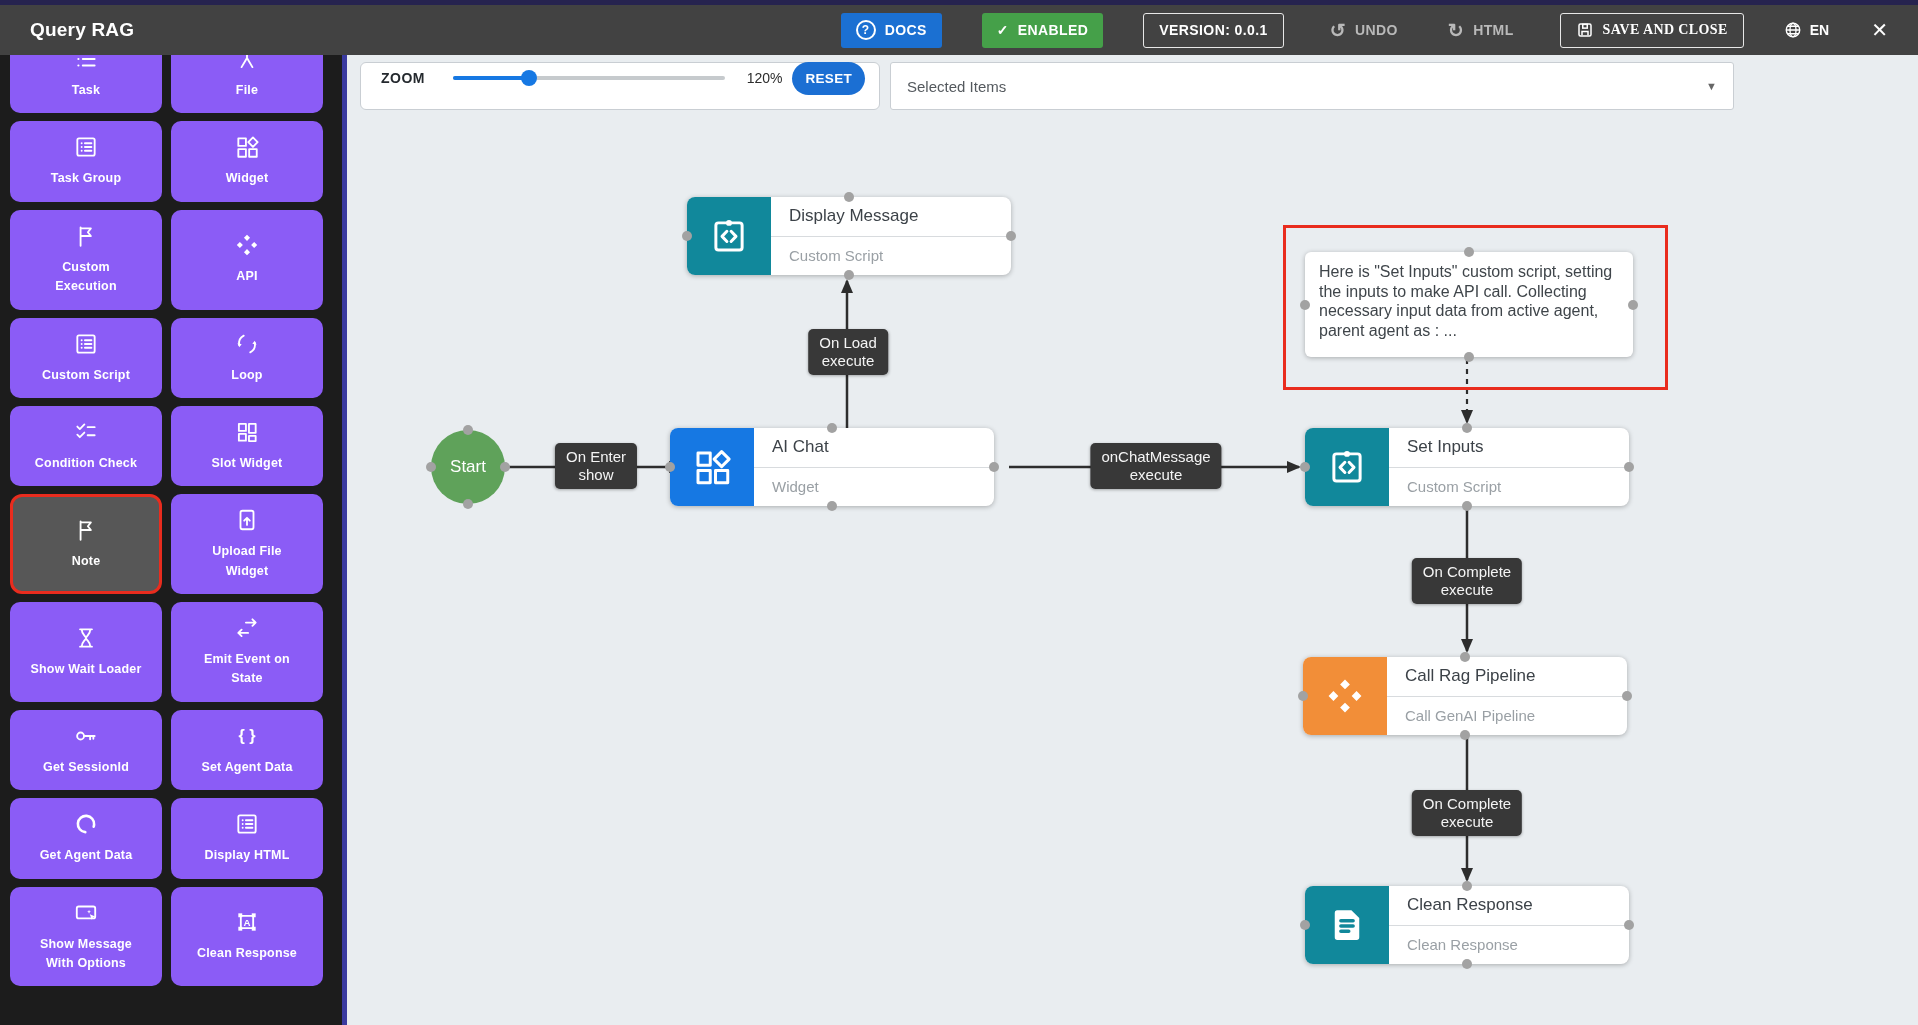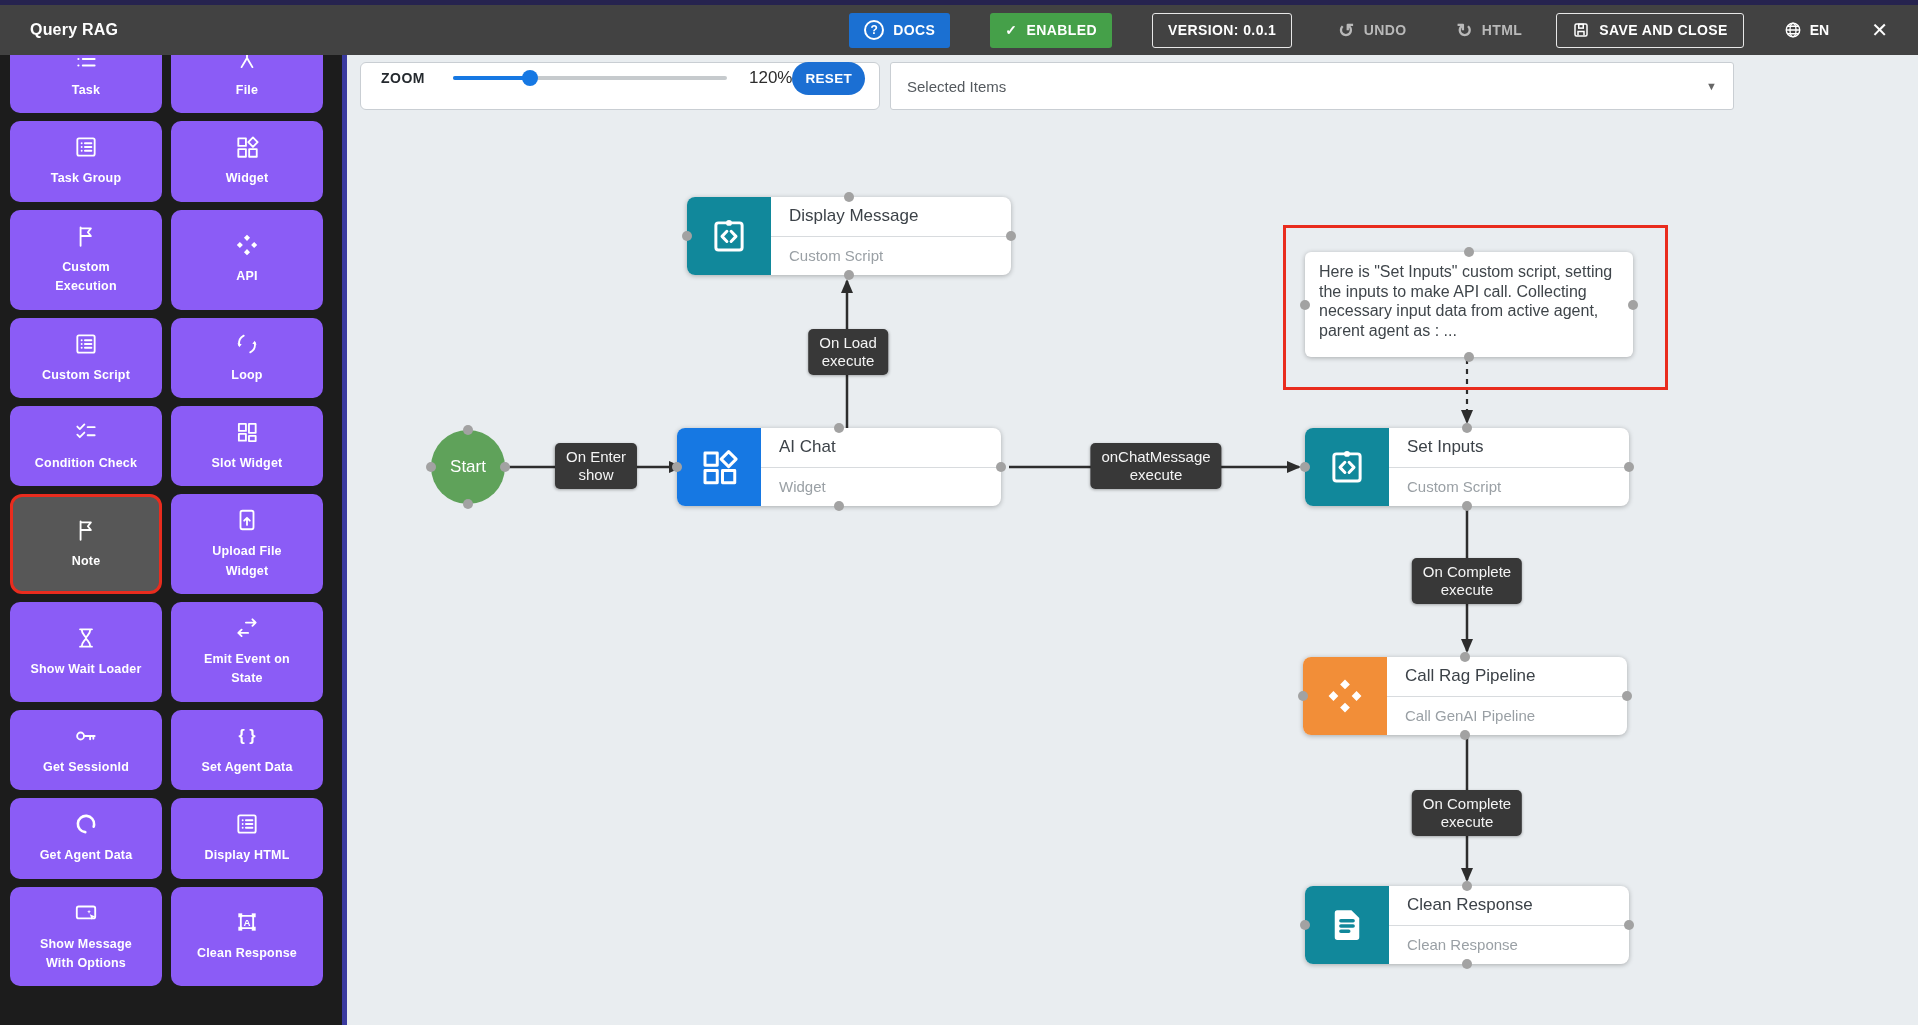--- a/index.html
+++ b/index.html
@@ -2,29 +2,29 @@
 <html><head>
 <meta charset="utf-8">
 <style>
   * { margin:0; padding:0; box-sizing:border-box; }
   html,body { width:1918px; height:1025px; overflow:hidden; font-family:"Liberation Sans", sans-serif; }
   body { display:flex; flex-direction:column; background:#e9edf0; }
 
   
   .top-strip { height:5px; background:#26234f; }
   .header { height:50px; background:#424242; display:flex; align-items:center; padding:0 30px; gap:26px; }
-  .app-title { color:#fff; font-size:16px; font-weight:600; letter-spacing:.2px; }
+  .app-title { color:#fff; font-size:19px; font-weight:600; letter-spacing:.2px; }
   .hbtn { display:flex; align-items:center; gap:9px; font-size:14px; font-weight:bold; letter-spacing:.4px;
           border:none; cursor:pointer; border-radius:3px; height:35px; padding:0 15px; color:#fff; }
   .btn-docs { background:#1b70d2; margin-left:auto; }
   .btn-enabled { background:#45a049; margin-left:14px; }
   .btn-version { background:transparent; border:1.5px solid #e7e7e7; margin-left:14px; }
   .btn-ghost { background:transparent; color:#b9b9b9; padding:0 4px; margin-left:16px; }
   .btn-ghost .g-ico { font-size:19px; line-height:1; }
-  .btn-save { background:transparent; border:1.5px solid #e7e7e7; margin-left:4px; }
+  .btn-save { background:transparent; border:1.5px solid #e7e7e7; margin-left:16px;font-family:Liberation Serif, serif; }
   .lang { display:flex; align-items:center; gap:8px; color:#fff; font-weight:bold; font-size:14px; margin-left:14px; }
   .close-x { color:#fff; font-size:20px; margin-left:16px; cursor:pointer; line-height:1; }
   .q-ico { width:20px; height:20px; border:2px solid #fff; border-radius:50%; display:inline-flex; align-items:center; justify-content:center; font-size:12px; font-weight:bold; }
   .hicon-svg { width:18px; height:18px; display:block; }
 
   
   .main { flex:1; display:flex; min-height:0; }
 
   
   .sidebar { width:342px; background:#1c1c1c; overflow:hidden; flex-shrink:0; display:flex; }
@@ -40,21 +40,21 @@
 
   
   .canvas { position:relative; flex:1; background:#e9edf0; overflow:hidden; }
   .panel { position:absolute; top:7px; height:48px; background:#fff; border:1px solid #c9ced3; border-radius:4px; display:flex; align-items:center; }
   .zoom-panel { left:13px; width:520px; border-radius:6px; padding:0 14px 16px 20px; }
   .zoom-label { font-size:14px; font-weight:bold; color:#24292e; letter-spacing:.5px; }
   .slider { flex:1; margin:0 22px 0 28px; position:relative; height:16px; cursor:pointer; }
   .slider-track { position:absolute; top:6px; left:0; right:0; height:4px; background:#c6cacd; border-radius:2px; }
   .slider-fill { position:absolute; top:6px; left:0; width:28%; height:4px; background:#1678e3; border-radius:2px; }
   .slider-thumb { position:absolute; top:0; left:28%; width:16px; height:16px; margin-left:-8px; background:#1678e3; border-radius:50%; }
-  .zoom-value { font-size:17px; color:#2c2c2c; }
+  .zoom-value { font-size:14px; color:#2c2c2c; margin-right:10px; }
   .btn-reset { background:#1b6fd3; color:#fff; font-weight:bold; font-size:13.5px; border:none; border-radius:18px; padding:9px 13px; cursor:pointer; letter-spacing:.3px; }
   .select-panel { left:543px; width:844px; padding:0 16px; justify-content:space-between; cursor:pointer; border-radius:3px; }
   .select-text { font-size:15px; color:#54595e; }
   .select-caret { font-size:11px; color:#666; }
 
   .wires { position:absolute; left:0; top:0; z-index:1; }
   .wire { stroke:#2d2d2d; stroke-width:2.5; fill:none; }
   .wire.dashed { stroke-dasharray:5 5; stroke-width:2.2; }
 
   
@@ -401,21 +401,21 @@
           </div>
           <div class="node-body">
             <div class="node-title">Display Message</div>
             <div class="node-sub">Custom Script</div>
           </div>
           <span class="dot dot-t"></span>
           <span class="dot dot-b"></span>
           <span class="dot dot-l"></span>
           <span class="dot dot-r"></span>
         </div>
-        <div class="node" style="left: 330px; top: 373px;">
+        <div class="node" style="left: 323px; top: 373px;">
           <div class="node-icon" style="background: rgb(22, 120, 227);">
             <svg viewBox="0 0 24 24" fill="none" stroke="#fff" stroke-width="1.7" stroke-linecap="round" stroke-linejoin="round">
               <rect x="4" y="4" width="7" height="7"></rect>
               <rect x="4" y="14" width="7" height="7"></rect>
               <rect x="14" y="14" width="7" height="7"></rect>
               <path d="M17.5 3.2l4.3 4.3-4.3 4.3-4.3-4.3z"></path>
             </svg>
           </div>
           <div class="node-body">
             <div class="node-title">AI Chat</div>

